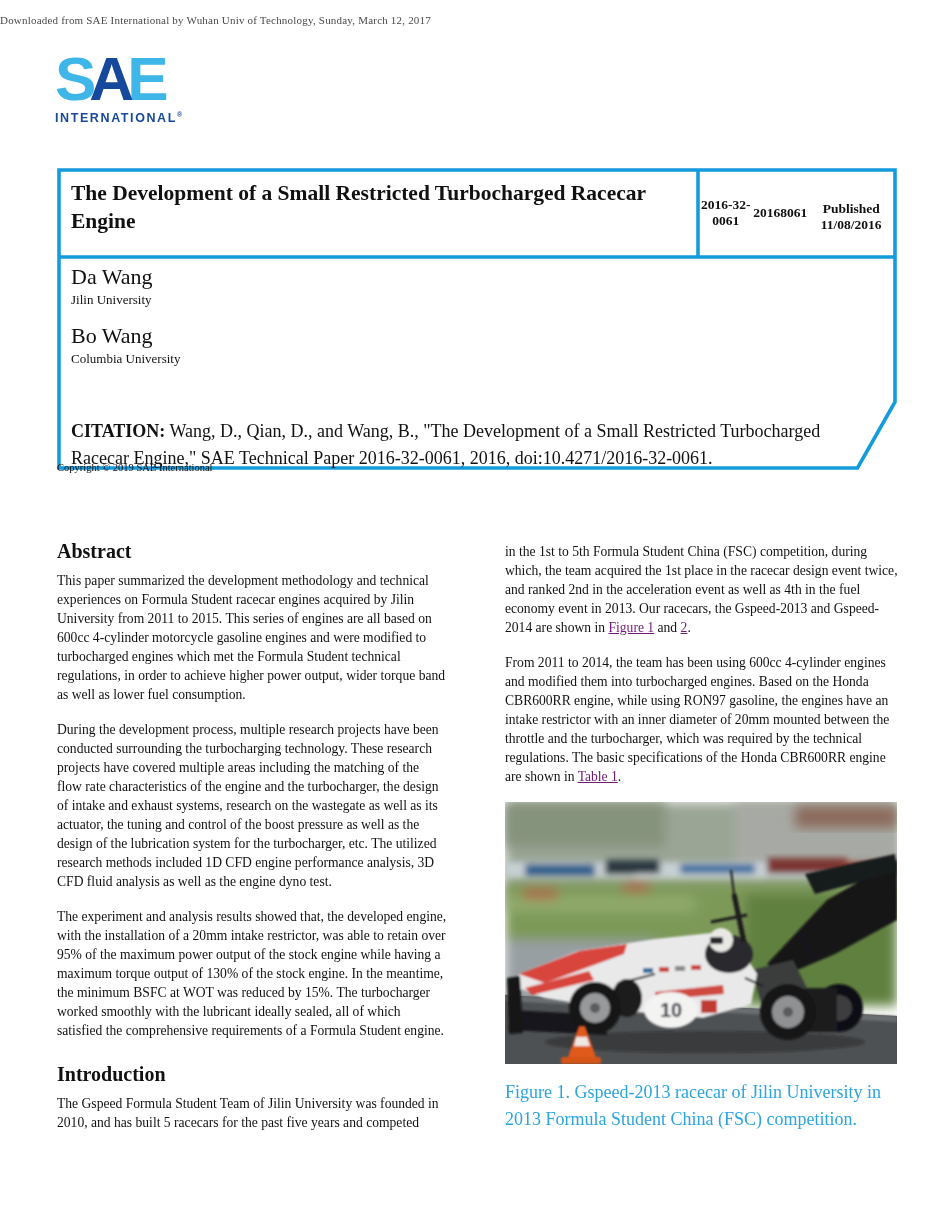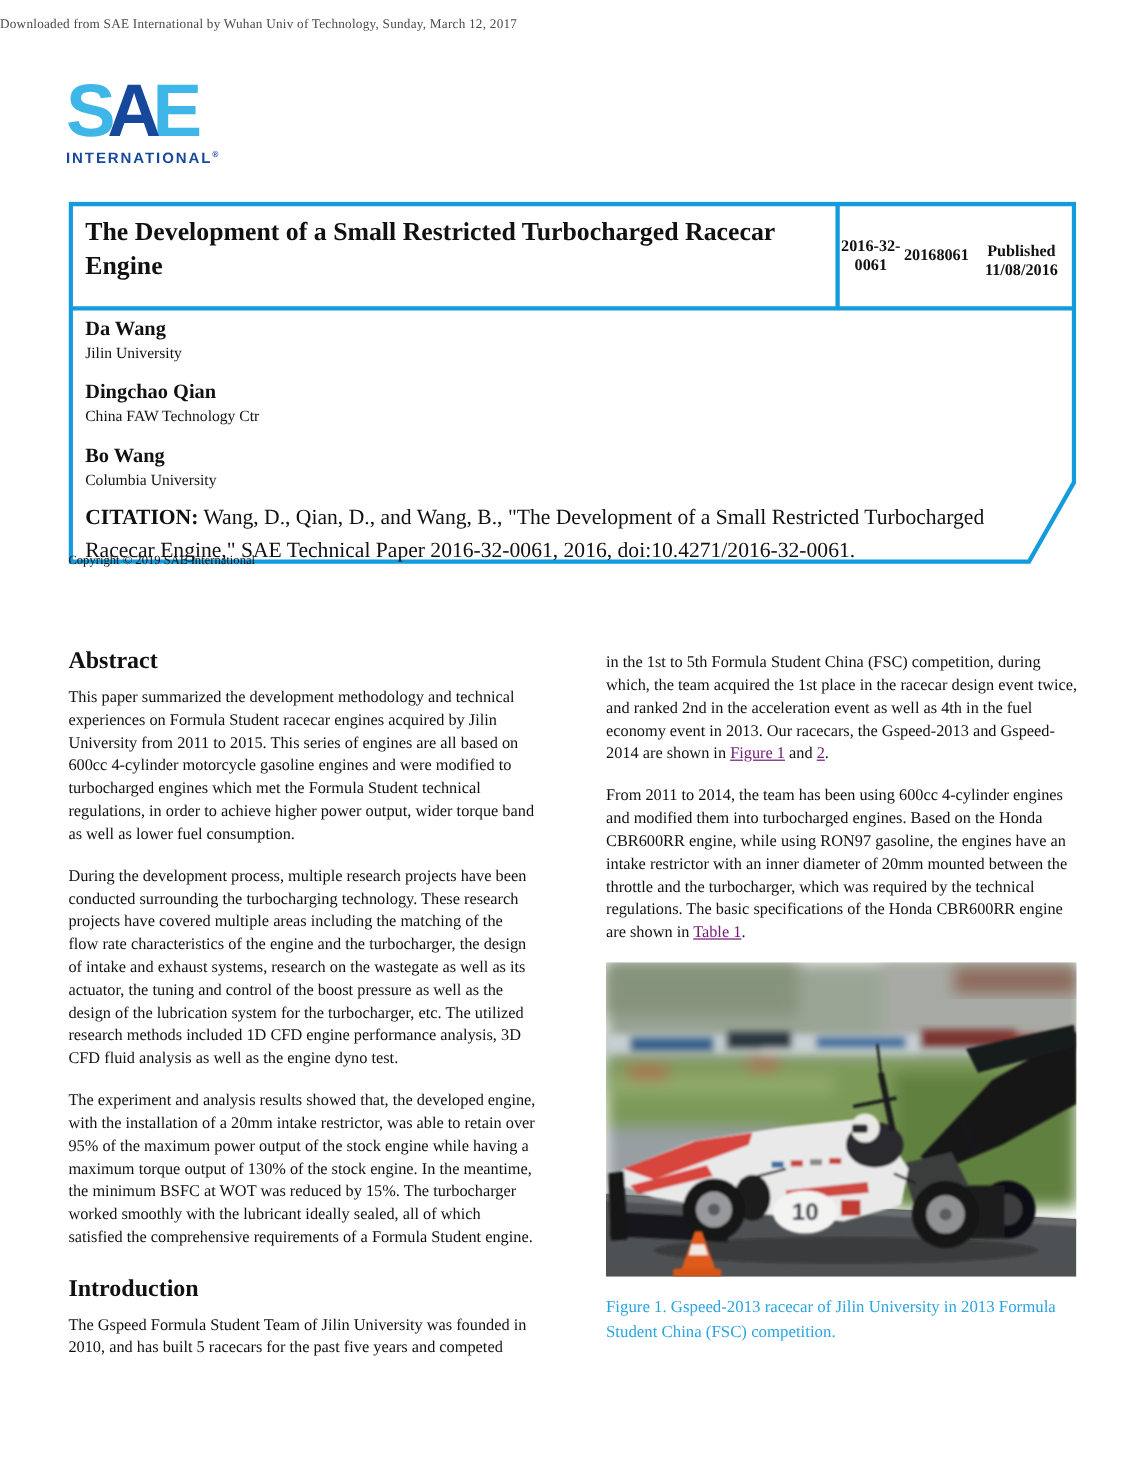--- a/index.html
+++ b/index.html
@@ -8,55 +8,55 @@
     position:relative; width:952px; height:1232px; margin:0 auto;
     background:#ffffff; overflow:hidden;
     font-family:"Liberation Serif", serif; color:#111;
   }
   .download-notice {
     position:absolute; top:14px; left:0; width:100%;
     text-align:left; font-size:11px; color:#4a4a4a; letter-spacing:.2px;
   }
   
   .logo { position:absolute; left:55px; top:50px; width:130px; }
-  .logo-letters { font-family:"Liberation Sans", sans-serif; font-weight:bold; font-size:62px; line-height:.95; letter-spacing:-7px; font-stretch:condensed;margin-top:14px; }
+  .logo-letters { font-family:"Liberation Sans", sans-serif; font-weight:bold; font-size:62px; line-height:.95; letter-spacing:-7px; font-stretch:condensed; }
   .logo-letters .lt { color:#3FB6E8; }
   .logo-letters .dk { color:#16489C; position:relative; z-index:2; }
   .logo-sub { margin-top:2px; font-family:"Liberation Sans", sans-serif; font-weight:bold; font-size:12.5px; letter-spacing:1.6px; color:#16489C; white-space:nowrap; }
   .logo-sub .reg { font-size:7px; vertical-align:super; letter-spacing:0; }
   
   .header-box { position:absolute; left:57px; top:168px; width:907px; height:302px; }
   .header-box svg.frame { position:absolute; left:0; top:0; }
   .hb-title {
     position:absolute; left:14px; top:11px; width:615px;
     font-size:21.5px; font-weight:bold; line-height:1.32;
   }
   .hb-numbers {
     position:absolute; left:641px; top:0; width:197px; height:89px;
     display:flex; flex-direction:row; align-items:center; justify-content:center;
     font-size:13.5px; font-weight:bold; text-align:center;
   }
   .hb-numbers .pub { margin-top:9px; }
   .hb-authors { position:absolute; left:14px; top:96px; }
   .author { margin-bottom:15px; }
-  .author .name { font-size:17px; font-weight:bold; margin-bottom:2px; }
+  .author .name { font-size:22px; font-weight:normal; margin-bottom:2px; }
   .author .affil { font-size:13px; }
   .hb-citation { position:absolute; left:14px; top:250px; width:782px; font-size:18px; line-height:1.5; }
   .hb-citation .lbl { font-weight:bold; }
   .copyright { position:absolute; left:57px; top:462px; font-size:10.5px; }
   
   .col { position:absolute; top:542px; font-size:13.6px; line-height:19px; }
   .col-left  { left:57px;  width:390px; }
   .col-right { left:505px; width:394px; }
   .col h2 { font-size:20px; font-weight:bold; margin-bottom:10px; font-family:Liberation Serif, serif; }
   .col p { margin-bottom:16px; }
   .col h2.intro { margin-top:25px; }
   a.reflink { color:#701a75; text-decoration:underline; cursor:pointer; }
   .figure-photo { display:block; margin-top:3px; }
-  .figure-caption { margin-top:15px; font-size:14px; line-height:1.5; color:#2BA4E0; }
+  .figure-caption { margin-top:15px; font-size:18px; line-height:1.5; color:#2BA4E0; }
 </style>
 </head>
 <body>
 
 <div class="page">
 
   <div class="download-notice">Downloaded from SAE International by Wuhan Univ of Technology, Sunday, March 12, 2017</div>
 
   <div class="logo">
     <div class="logo-letters"><span class="lt">S</span><span class="dk">A</span><span class="lt">E</span></div>
@@ -74,24 +74,20 @@
       <div>2016-32-0061</div>
       <div>20168061</div>
       <div class="pub">Published 11/08/2016</div>
     </div>
     <div class="hb-authors">
       <div class="author">
         <div class="name">Da Wang</div>
         <div class="affil">Jilin University</div>
       </div>
       <div class="author">
-        <div class="name">Dingchao Qian</div>
-        <div class="affil">China FAW Technology Ctr</div>
-      </div>
-      <div class="author">
         <div class="name">Bo Wang</div>
         <div class="affil">Columbia University</div>
       </div>
     </div>
     <div class="hb-citation"><span class="lbl">CITATION:</span><span> Wang, D., Qian, D., and Wang, B., "The Development of a Small Restricted Turbocharged Racecar Engine," SAE Technical Paper 2016-32-0061, 2016, doi:10.4271/2016-32-0061.</span></div>
   </div>
 
   <div class="copyright">Copyright © 2019 SAE International</div>
 
   <div class="col col-left">

